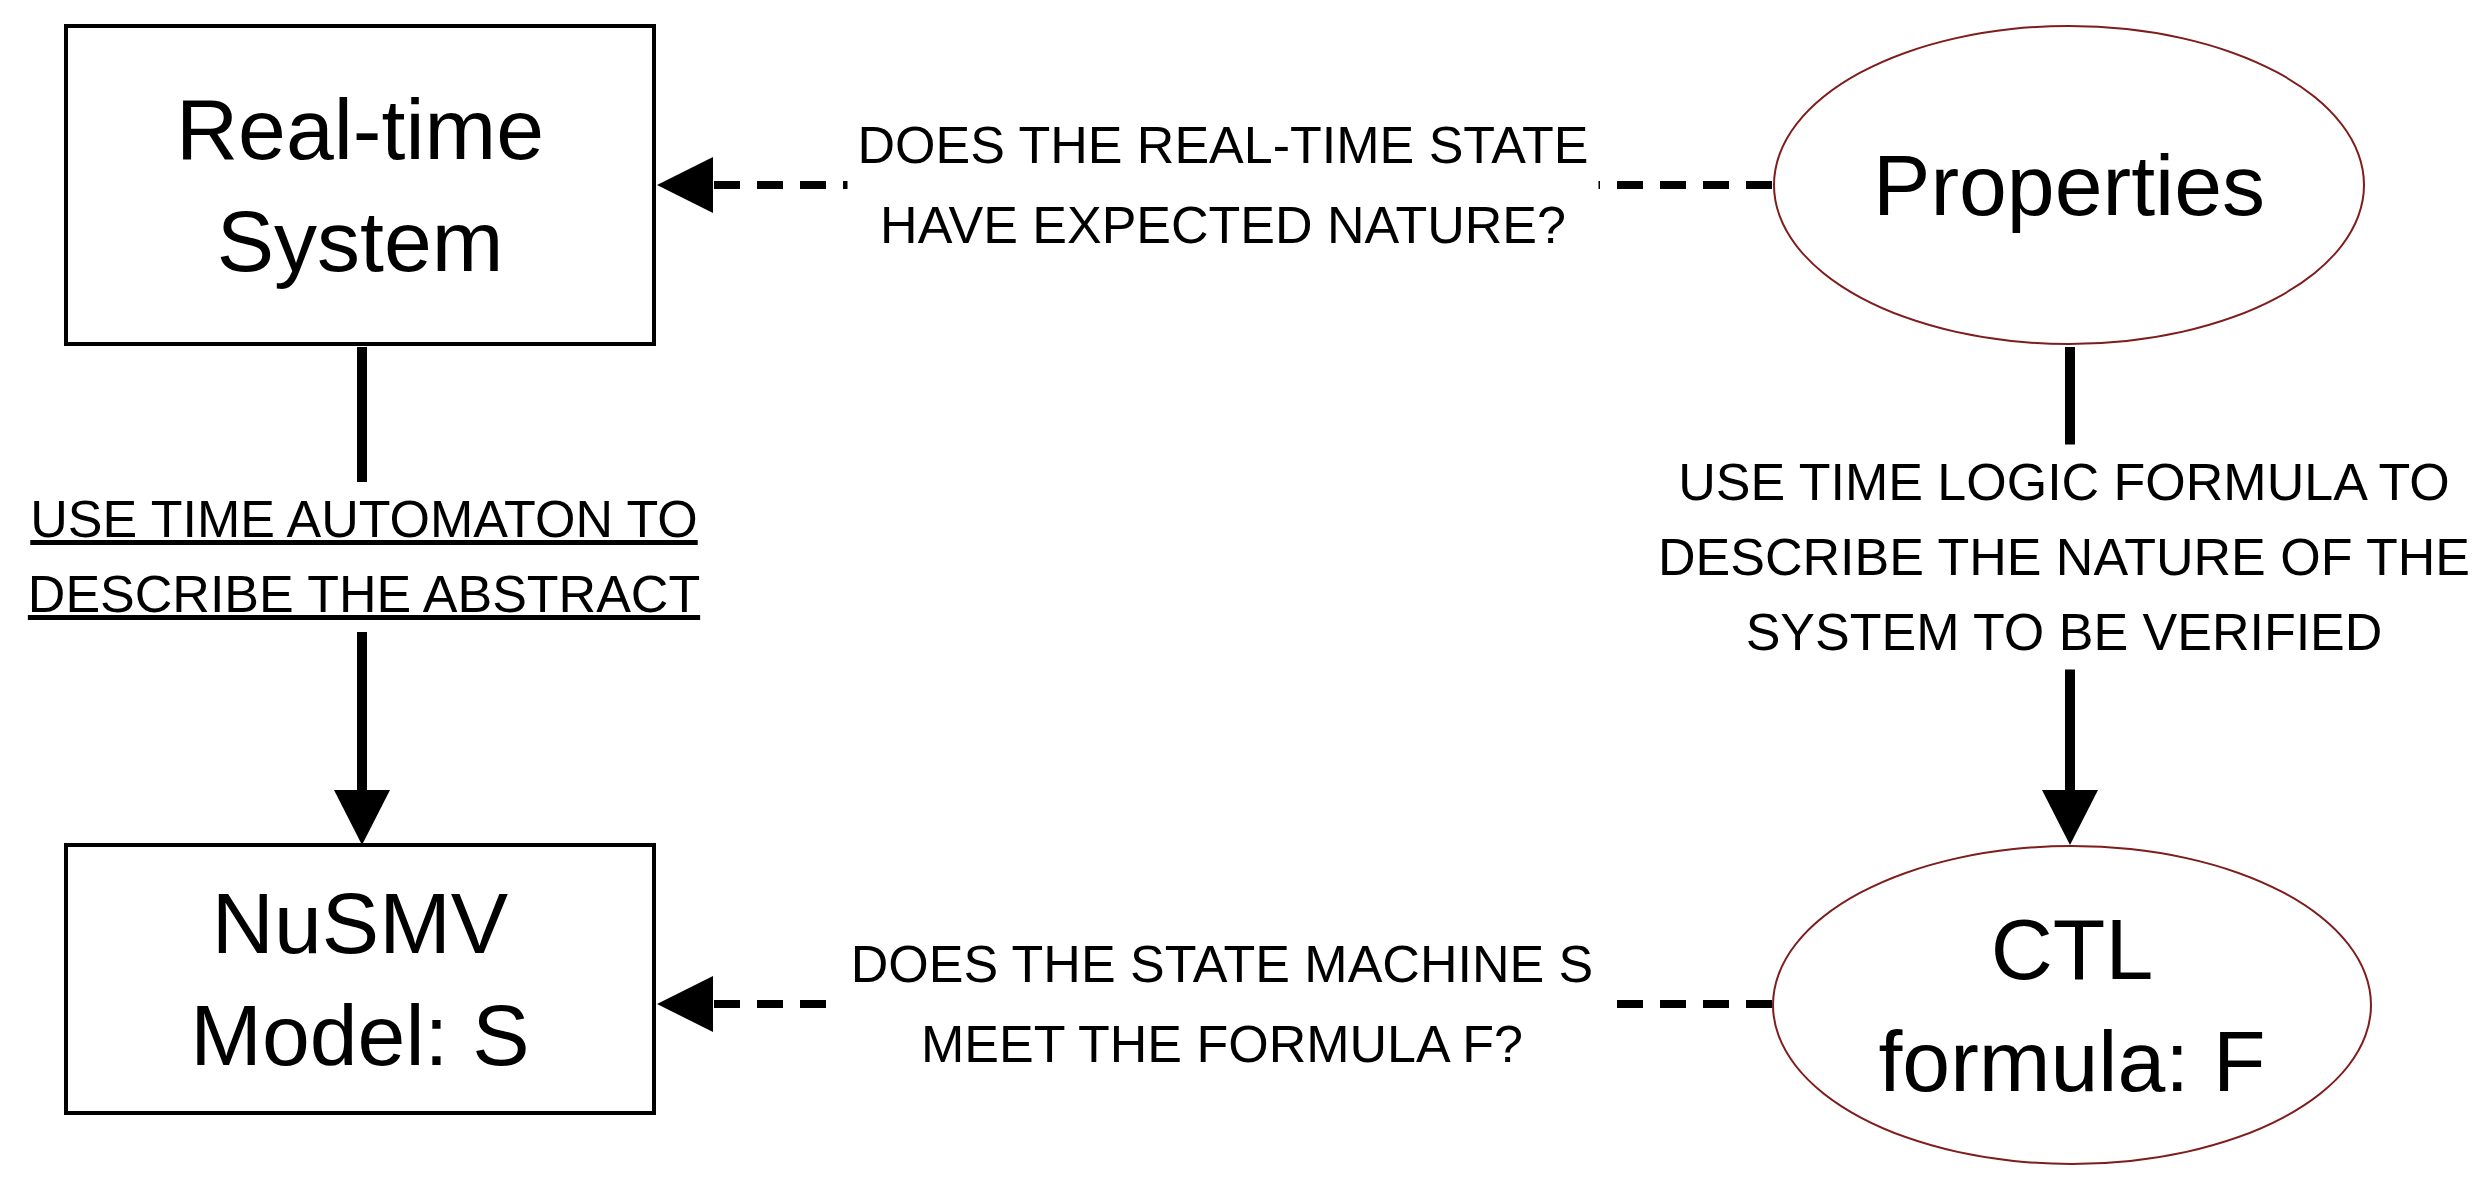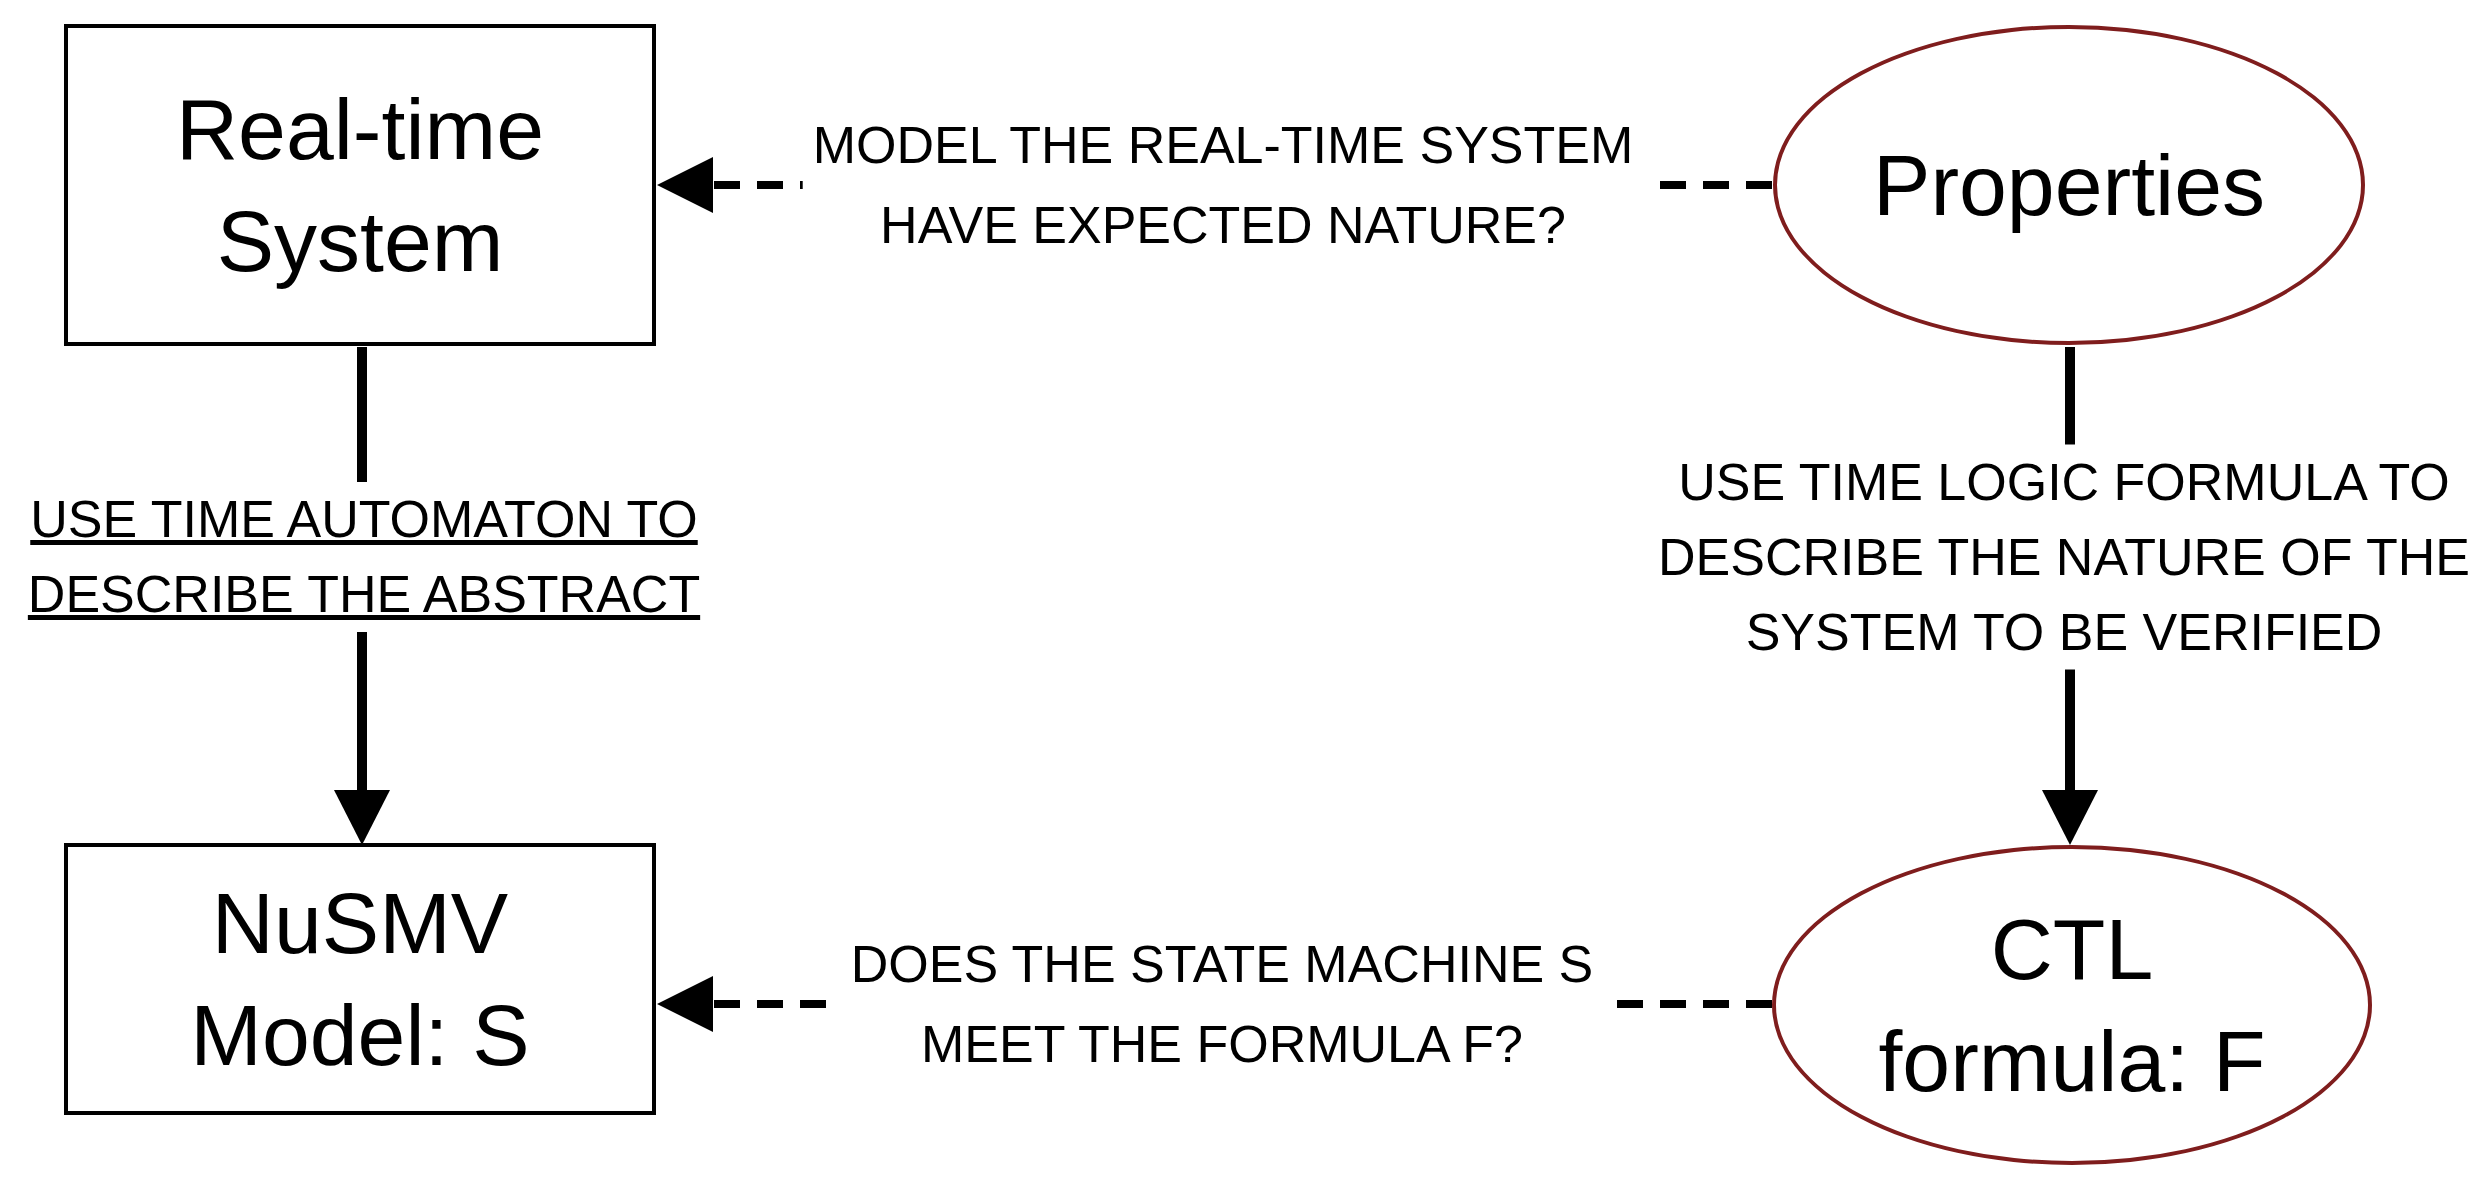--- a/index.html
+++ b/index.html
@@ -24,21 +24,21 @@
     display: flex;
     flex-direction: column;
     align-items: center;
     justify-content: center;
     text-align: center;
     font-size: 86px;
     line-height: 112px;
     white-space: nowrap;
   }
   .node.rect { border: 4px solid #000000; }
-  .node.ellipse { border: 4px solid #7f1d1d; border-radius: 50%; }
+  .node.ellipse { border: 2px solid #7f1d1d; border-radius: 50%; }
   .edge-label {
     position: absolute;
     transform: translate(-50%, -50%);
     background: #ffffff;
     text-align: center;
     font-size: 52px;
     white-space: nowrap;
     padding: 0 10px;
   }
   .edge-label.two-line { line-height: 80px; }
@@ -66,21 +66,21 @@
       <polygon stroke="none" points="657,185 713,157 713,213"></polygon>
     </g>
 
     <g fill="#000000" stroke="#000000">
       <line x1="714" y1="1004" x2="1774" y2="1004" stroke-width="8" stroke-dasharray="26 17"></line>
       <polygon stroke="none" points="657,1004 713,976 713,1032"></polygon>
     </g>
   </svg>
 
   <div class="edge-label two-line" style="left:1223px; top:185px;">
-    <div>MODEL THE REAL-TIME SYSTEM</div>
+    <div>DOES THE REAL-TIME STATE</div>
     <div>HAVE EXPECTED NATURE?</div>
   </div>
 
   <div class="edge-label three-line" style="left:364px; top:557px;text-decoration:underline;">
     <div>USE TIME AUTOMATON TO</div>
     <div>DESCRIBE THE ABSTRACT</div>
   </div>
 
   <div class="edge-label three-line" style="left:2064px; top:557px;">
     <div>USE TIME LOGIC FORMULA TO</div>

